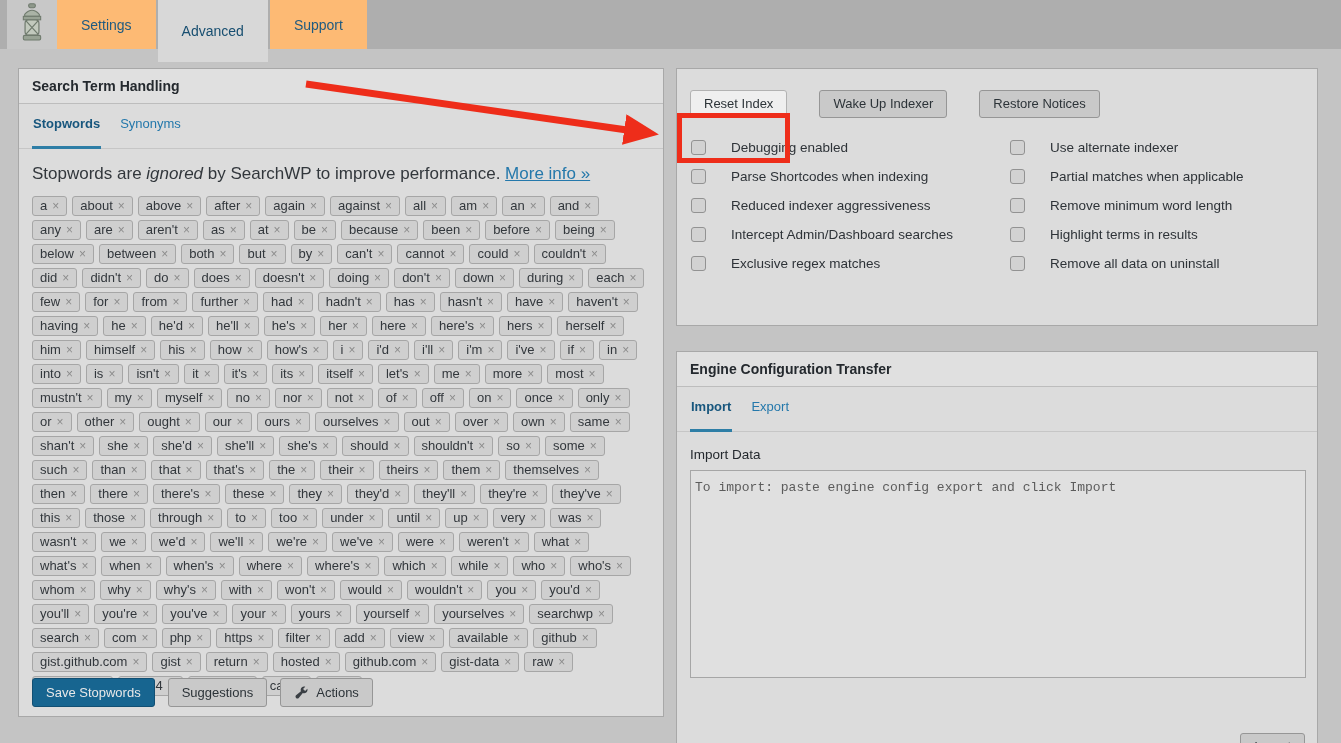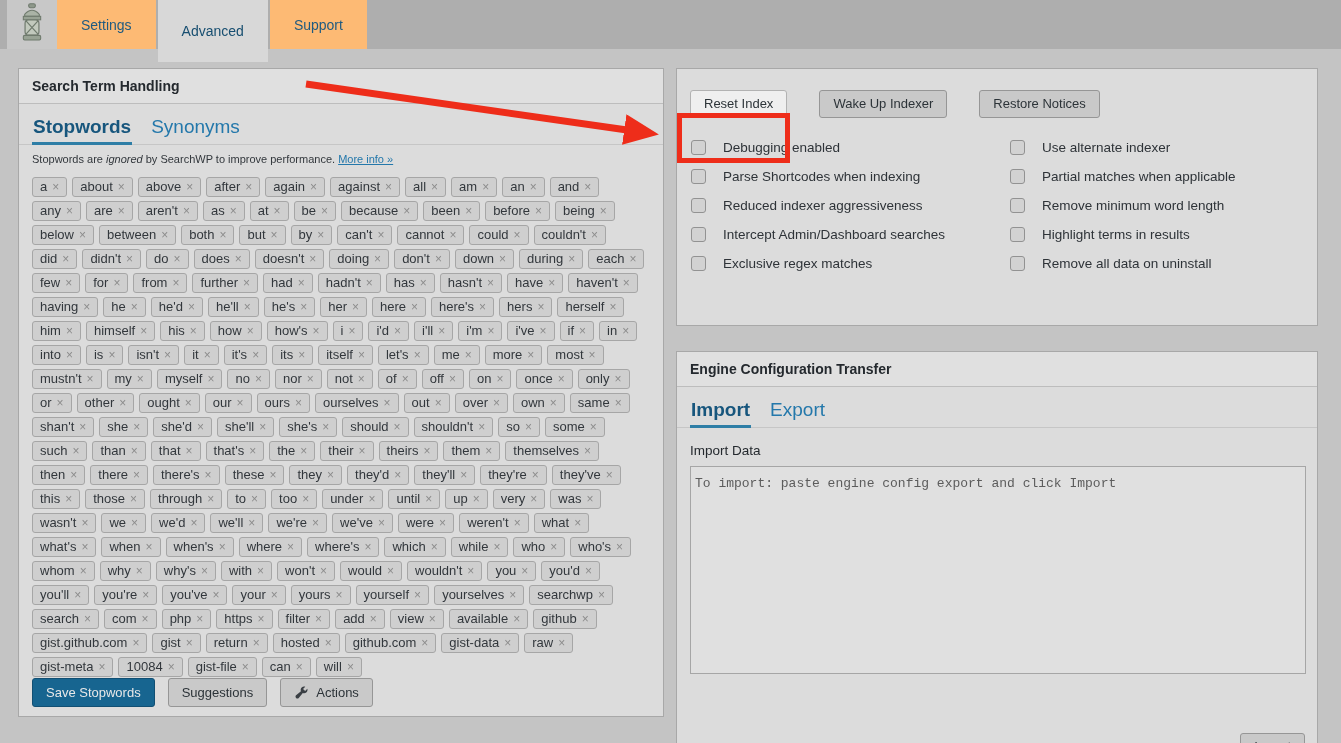--- a/index.html
+++ b/index.html
@@ -16,43 +16,43 @@
   .tab.active{background:#d8d8d8;height:62px;color:#174e70}
 
   
   .panel{position:absolute;background:#dcdcdc;border:1px solid #a8a8a8}
   .panel-left{left:18px;top:68px;width:646px;height:649px}
   .panel-actions{left:676px;top:68px;width:642px;height:258px}
   .panel-engine{left:676px;top:351px;width:642px;height:420px}
   .panel-header{height:35px;line-height:35px;padding:0 13px;font-size:14px;font-weight:bold;color:#24292e;background:#e0e0e0;border-bottom:1px solid #bdbdbd}
 
   .subtabs{display:flex;gap:18px;padding:12px 13px 0 13px;border-bottom:1px solid #c6c6c6}
-  .subtab{padding:0 1px 4px 1px;font-size:19px;color:var(--accent);cursor:pointer;margin-bottom:-1px}
+  .subtab{padding:0 1px 15px 1px;font-size:13px;color:var(--accent);cursor:pointer;margin-bottom:-1px}
   .subtab.active{color:var(--accent-dark);font-weight:bold;border-bottom:3px solid var(--underline)}
 
-  .desc{margin:8px 13px 0 13px;font-size:11px;color:#32373c}
+  .desc{margin:15px 13px 0 13px;font-size:17px;color:#32373c}
   .desc em{font-style:italic}
   .link{color:var(--accent);text-decoration:underline;cursor:pointer}
 
   .tags{display:flex;flex-wrap:wrap;gap:4px 5px;margin:12px 13px 0 13px}
   .tag{display:inline-flex;align-items:center;gap:5px;background:#cfcfcf;border:1px solid #a6a6a6;border-radius:3px;padding:1px 7px;font-size:13px;line-height:16px;color:#32373c}
   .tag .x{color:#8c8c8c;font-size:12px;cursor:pointer}
 
   .panel-footer{position:absolute;left:13px;bottom:9px;display:flex;gap:13px}
   .btn{font-family:"Liberation Sans",sans-serif;font-size:13px;border-radius:3px;border:1px solid #969696;background:#c9c9c9;color:#2c3338;padding:6px 13px;display:inline-flex;align-items:center;gap:7px;cursor:pointer;line-height:14px}
   .btn-primary{background:var(--primary);border-color:#114f73;color:#e8e8e8}
   .btn-light{background:#efefef;border-color:#b2b2b2}
   .wrench svg{display:block}
 
   
   .action-buttons{display:flex;gap:32px;margin:21px 13px 0 13px}
   .check-grid{display:flex;margin:22px 13px 0 14px}
   .check-col{width:319px}
   .check-col.right{flex:1}
-  .check-row{display:flex;align-items:center;gap:17px;margin-bottom:14px;font-size:13.5px;color:#2e3338}
+  .check-row{display:flex;align-items:center;gap:25px;margin-bottom:14px;font-size:13.5px;color:#2e3338}
   .checkbox{width:15px;height:15px;background:#d2d2d2;border:1px solid #929292;border-radius:3px;flex:0 0 auto;cursor:pointer}
 
   
   .import-label{margin:15px 13px 0 13px;font-size:13.5px;font-weight:normal;color:#24292e}
   .import-area{display:block;margin:8px 13px 0 13px;width:616px;height:208px;background:#e0e0e0;border:1px solid #a6a6a6;font-family:"Liberation Mono",monospace;font-size:13px;color:#4a4a4a;padding:9px 4px;resize:none}
   .import-area::placeholder{color:#5c5c5c;opacity:1}
 
   
   .annot-svg{position:absolute;left:0;top:0;z-index:40;pointer-events:none;color:var(--annot)}
   .annot-box{position:absolute;left:677px;top:113px;width:113px;height:50px;border:5px solid var(--annot);z-index:40;pointer-events:none}

